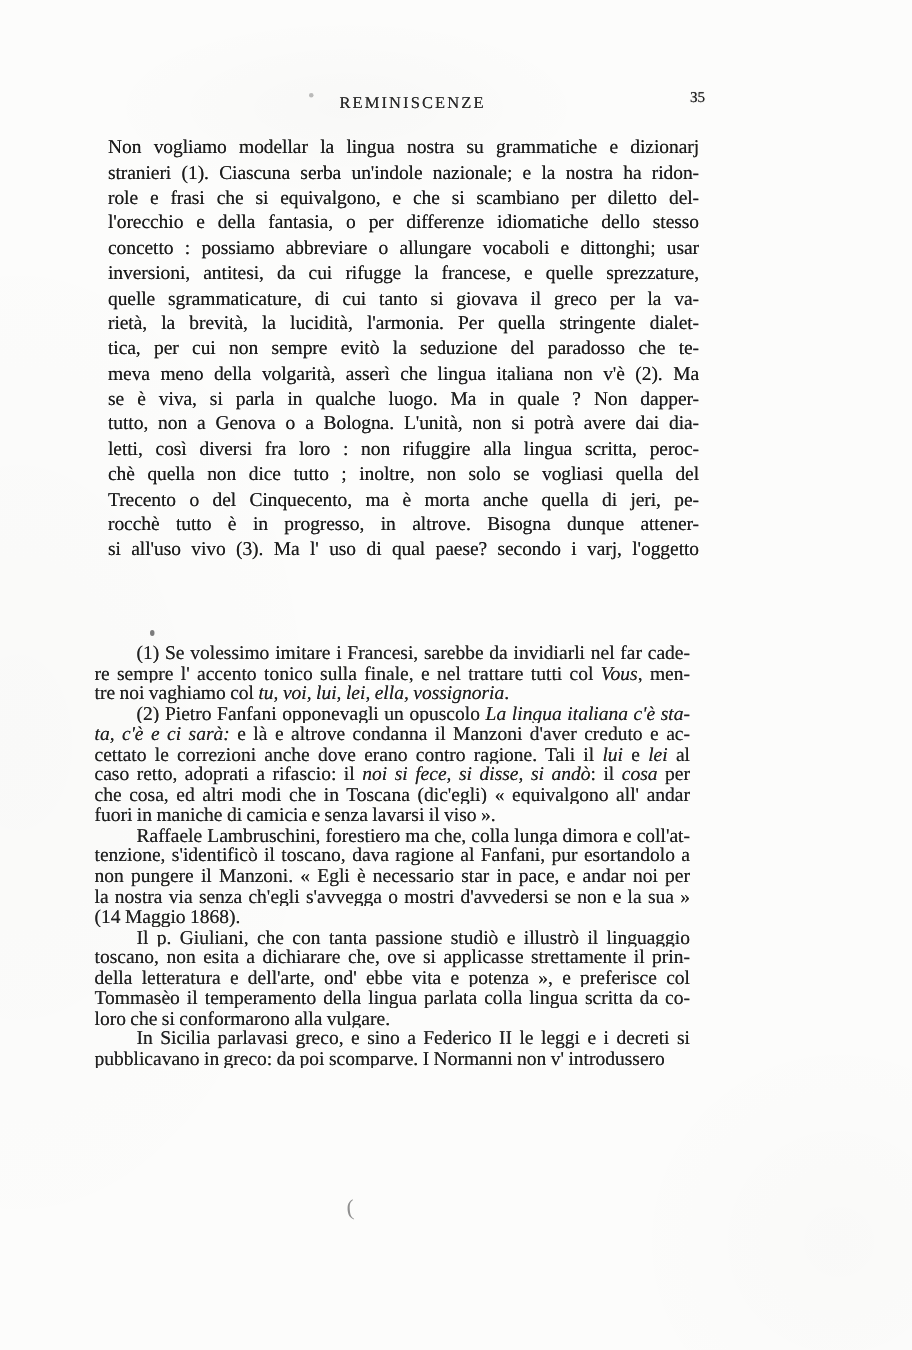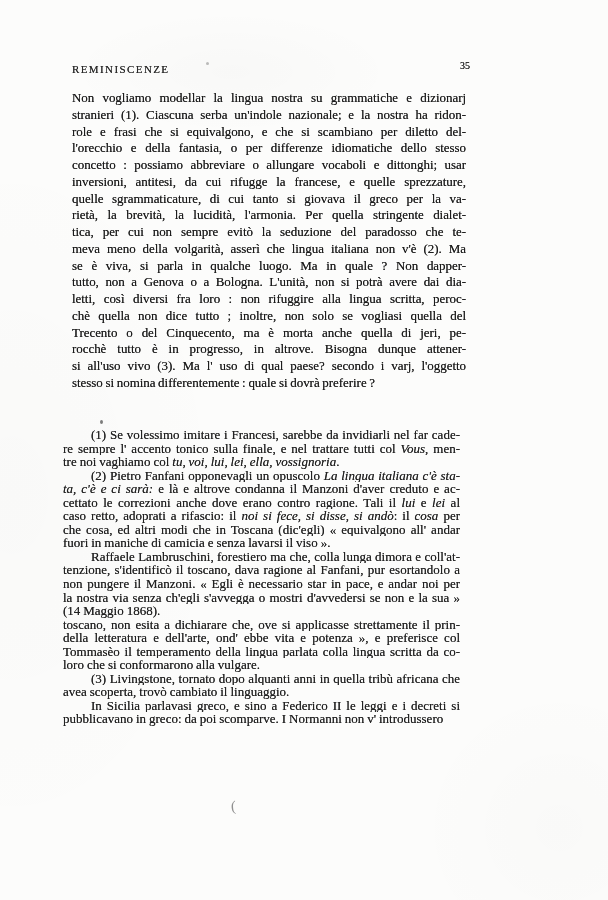--- a/index.html
+++ b/index.html
@@ -24,22 +24,22 @@
   
   .header {
     position: absolute;
     left: 72px;
     top: 60px;
     width: 394px;
     height: 17px;
   }
   .running-title {
     position: absolute;
-    left: 0; right: 0; top: 3px;
-    text-align: left;
+    left: 12px; right: 0; top: 3px;
+    text-align: center;
     font-size: 11px;
     letter-spacing: 1.4px;
     color: #2a2a2a;
     text-shadow: 0 0 0.35px rgba(30,30,30,0.8);
   }
   .page-number {
     position: absolute;
     right: -4px; top: 0;
     font-size: 10px;
     color: #222222;
@@ -125,21 +125,20 @@
         <div class="line"><span class="rm">rietà, la brevità, la lucidità, l'armonia. Per quella stringente dialet-</span></div>
         <div class="line"><span class="rm">tica, per cui non sempre evitò la seduzione del paradosso che te-</span></div>
         <div class="line"><span class="rm">meva meno della volgarità, asserì che lingua italiana non v'è (2). Ma</span></div>
         <div class="line"><span class="rm">se è viva, si parla in qualche luogo. Ma in quale ? Non dapper-</span></div>
         <div class="line"><span class="rm">tutto, non a Genova o a Bologna. L'unità, non si potrà avere dai dia-</span></div>
         <div class="line"><span class="rm">letti, così diversi fra loro : non rifuggire alla lingua scritta, peroc-</span></div>
         <div class="line"><span class="rm">chè quella non dice tutto ; inoltre, non solo se vogliasi quella del</span></div>
         <div class="line"><span class="rm">Trecento o del Cinquecento, ma è morta anche quella di jeri, pe-</span></div>
         <div class="line"><span class="rm">rocchè tutto è in progresso, in altrove. Bisogna dunque attener-</span></div>
         <div class="line"><span class="rm">si all'uso vivo (3). Ma l' uso di qual paese? secondo i varj, l'oggetto</span></div>
-        <div class="line last"><span class="rm">stesso si nomina differentemente : quale si dovrà preferire ?</span></div>
       </div>
     </div>
 
   <div class="footnotes" id="footnotes">
       <div class="para">
         <div class="line first"><span class="rm">(1) Se volessimo imitare i Francesi, sarebbe da invidiarli nel far cade-</span></div>
         <div class="line"><span class="rm">re sempre l' accento tonico sulla finale, e nel trattare tutti col </span><span class="it">Vous</span><span class="rm">, men-</span></div>
         <div class="line last"><span class="rm">tre noi vaghiamo col </span><span class="it">tu, voi, lui, lei, ella, vossignoria</span><span class="rm">.</span></div>
       </div>
       <div class="para">
@@ -151,28 +150,25 @@
         <div class="line last"><span class="rm">fuori in maniche di camicia e senza lavarsi il viso ».</span></div>
       </div>
       <div class="para">
         <div class="line first"><span class="rm">Raffaele Lambruschini, forestiero ma che, colla lunga dimora e coll'at-</span></div>
         <div class="line"><span class="rm">tenzione, s'identificò il toscano, dava ragione al Fanfani, pur esortandolo a</span></div>
         <div class="line"><span class="rm">non pungere il Manzoni. « Egli è necessario star in pace, e andar noi per</span></div>
         <div class="line"><span class="rm">la nostra via senza ch'egli s'avvegga o mostri d'avvedersi se non e la sua »</span></div>
         <div class="line last"><span class="rm">(14 Maggio 1868).</span></div>
       </div>
       <div class="para">
+        <div class="line first"><span class="rm">Il p. Giuliani, che con tanta passione studiò e illustrò il linguaggio</span></div>
         <div class="line"><span class="rm">toscano, non esita a dichiarare che, ove si applicasse strettamente il prin-</span></div>
         <div class="line"><span class="rm">della letteratura e dell'arte, ond' ebbe vita e potenza », e preferisce col</span></div>
         <div class="line"><span class="rm">Tommasèo il temperamento della lingua parlata colla lingua scritta da co-</span></div>
         <div class="line last"><span class="rm">loro che si conformarono alla vulgare.</span></div>
-      </div>
-      <div class="para">
-        <div class="line first"><span class="rm">(3) Livingstone, tornato dopo alquanti anni in quella tribù africana che</span></div>
-        <div class="line last"><span class="rm">avea scoperta, trovò cambiato il linguaggio.</span></div>
       </div>
       <div class="para">
         <div class="line first"><span class="rm">In Sicilia parlavasi greco, e sino a Federico II le leggi e i decreti si</span></div>
         <div class="line last"><span class="rm">pubblicavano in greco: da poi scomparve. I Normanni non v' introdussero</span></div>
       </div>
     </div>
 
   <div class="artifact-dot-header"></div>
   <div class="artifact-dot-footnote"></div>
   <div class="artifact-paren">(</div>

